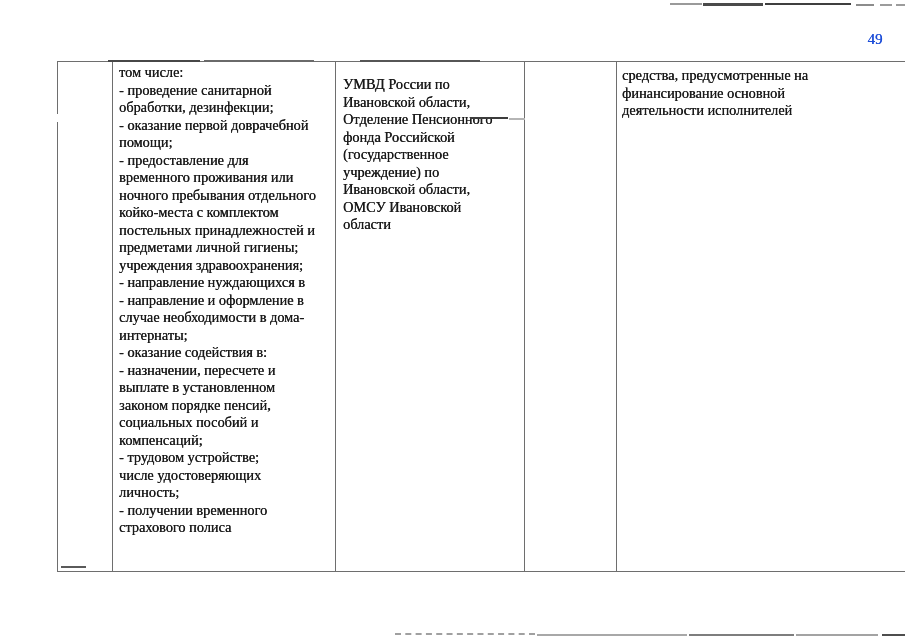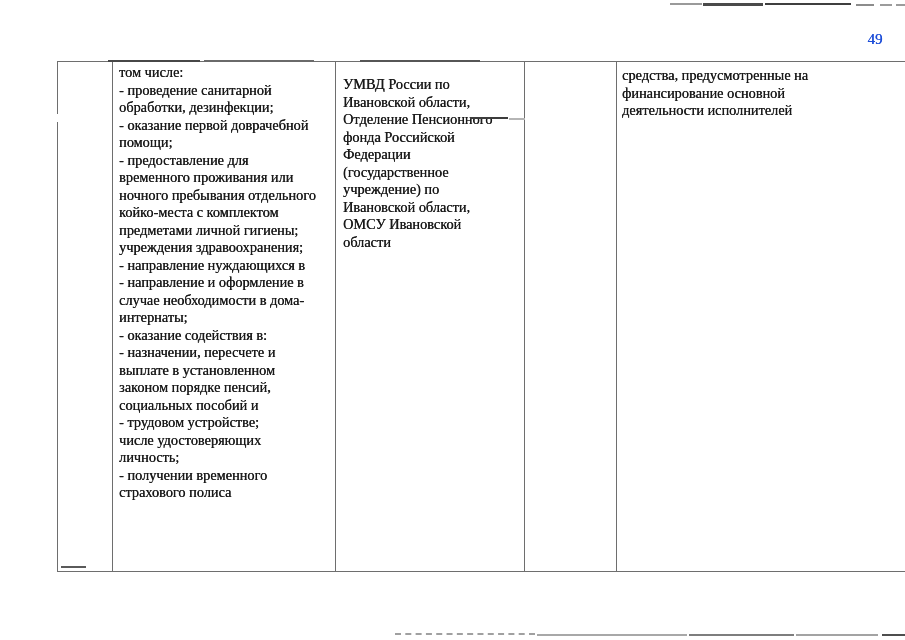--- a/index.html
+++ b/index.html
@@ -51,43 +51,44 @@
     <div class="cell cell-pad">
         <div class="tline">том числе:</div>
         <div class="tline">- проведение санитарной</div>
         <div class="tline">обработки, дезинфекции;</div>
         <div class="tline">- оказание первой доврачебной</div>
         <div class="tline">помощи;</div>
         <div class="tline">- предоставление для</div>
         <div class="tline">временного проживания или</div>
         <div class="tline">ночного пребывания отдельного</div>
         <div class="tline">койко-места с комплектом</div>
+        <div class="tline">постельных принадлежностей и</div>
         <div class="tline">предметами личной гигиены;</div>
         <div class="tline">учреждения здравоохранения;</div>
         <div class="tline">- направление нуждающихся в</div>
         <div class="tline">- направление и оформление в</div>
         <div class="tline">случае необходимости в дома-</div>
         <div class="tline">интернаты;</div>
         <div class="tline">- оказание содействия в:</div>
         <div class="tline">- назначении, пересчете и</div>
         <div class="tline">выплате в установленном</div>
         <div class="tline">законом порядке пенсий,</div>
         <div class="tline">социальных пособий и</div>
+        <div class="tline">компенсаций;</div>
         <div class="tline">- трудовом устройстве;</div>
         <div class="tline">числе удостоверяющих</div>
         <div class="tline">личность;</div>
         <div class="tline">- получении временного</div>
         <div class="tline">страхового полиса</div>
       </div>
     <div class="cell cell-pad c3">
         <div class="tline">УМВД России по</div>
         <div class="tline">Ивановской области,</div>
         <div class="tline">Отделение Пенсионного</div>
         <div class="tline">фонда Российской</div>
-        <div class="tline">Федерации</div>
         <div class="tline">(государственное</div>
         <div class="tline">учреждение) по</div>
         <div class="tline">Ивановской области,</div>
         <div class="tline">ОМСУ Ивановской</div>
         <div class="tline">области</div>
       </div>
     <div class="cell"></div>
     <div class="cell cell-pad c5">
         <div class="tline">средства, предусмотренные на</div>
         <div class="tline">финансирование основной</div>

